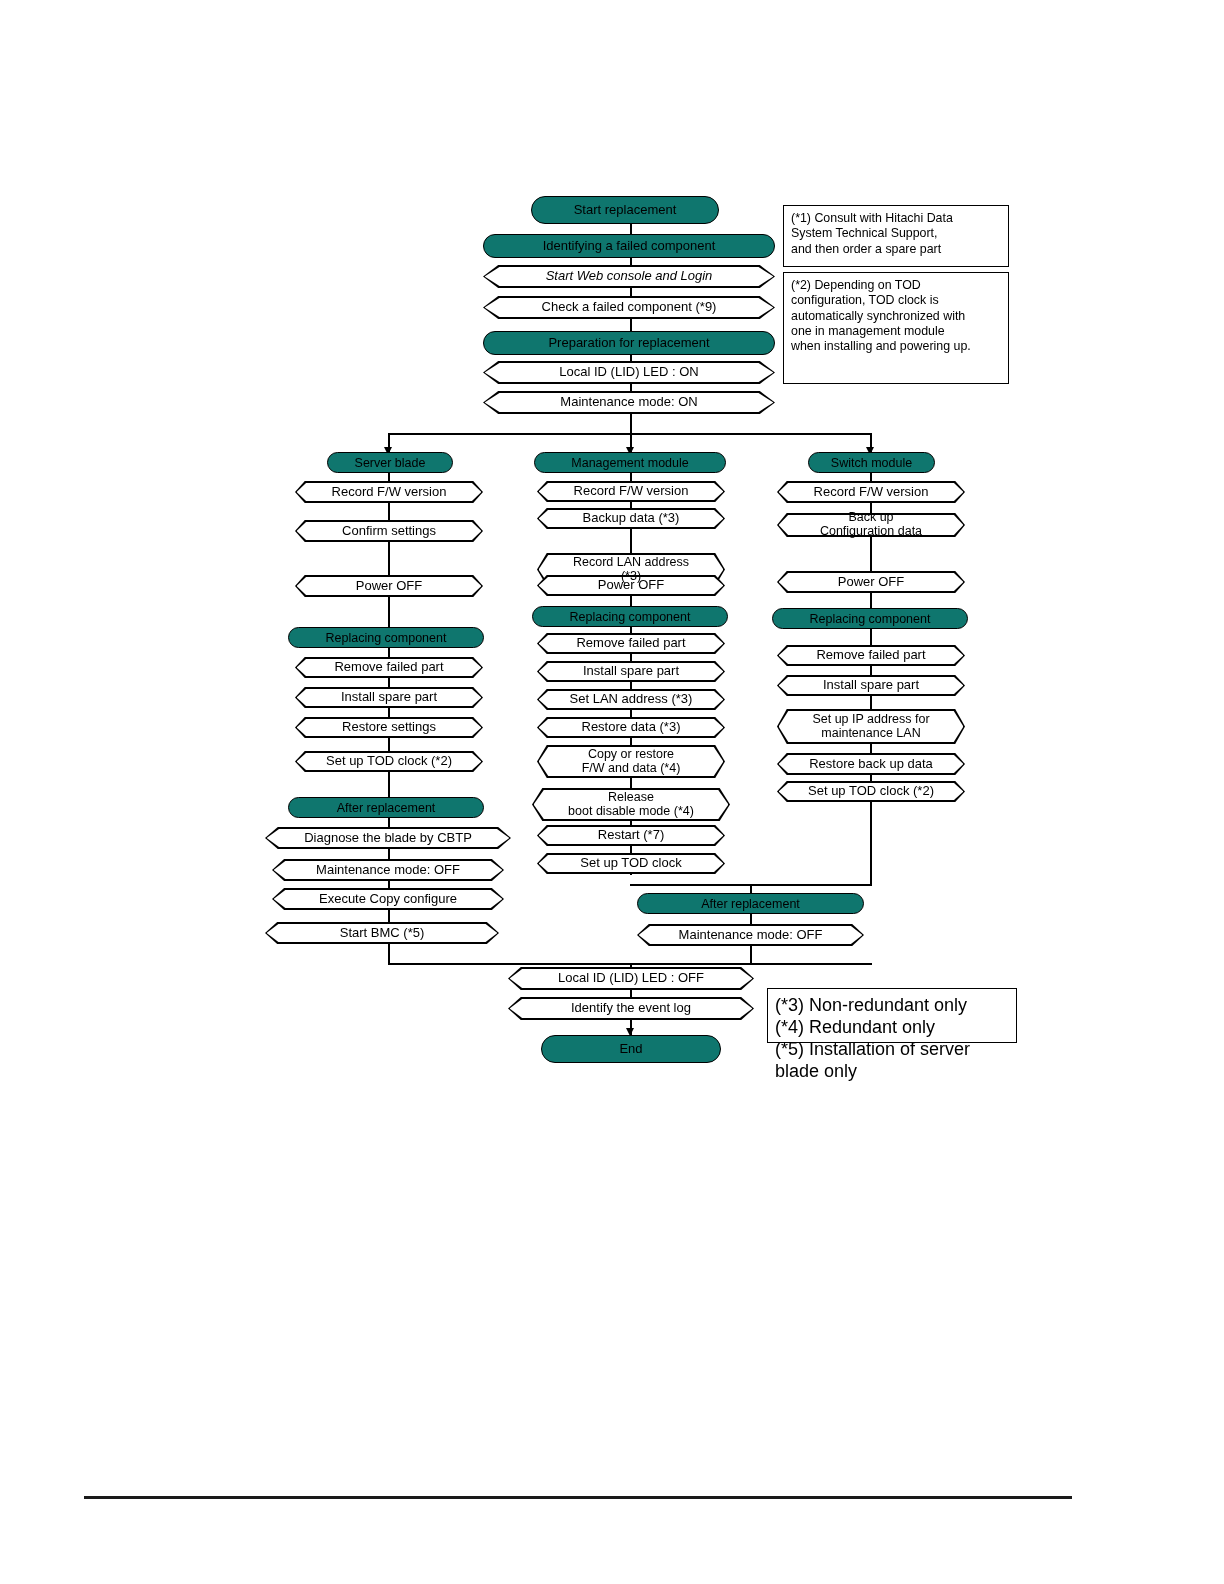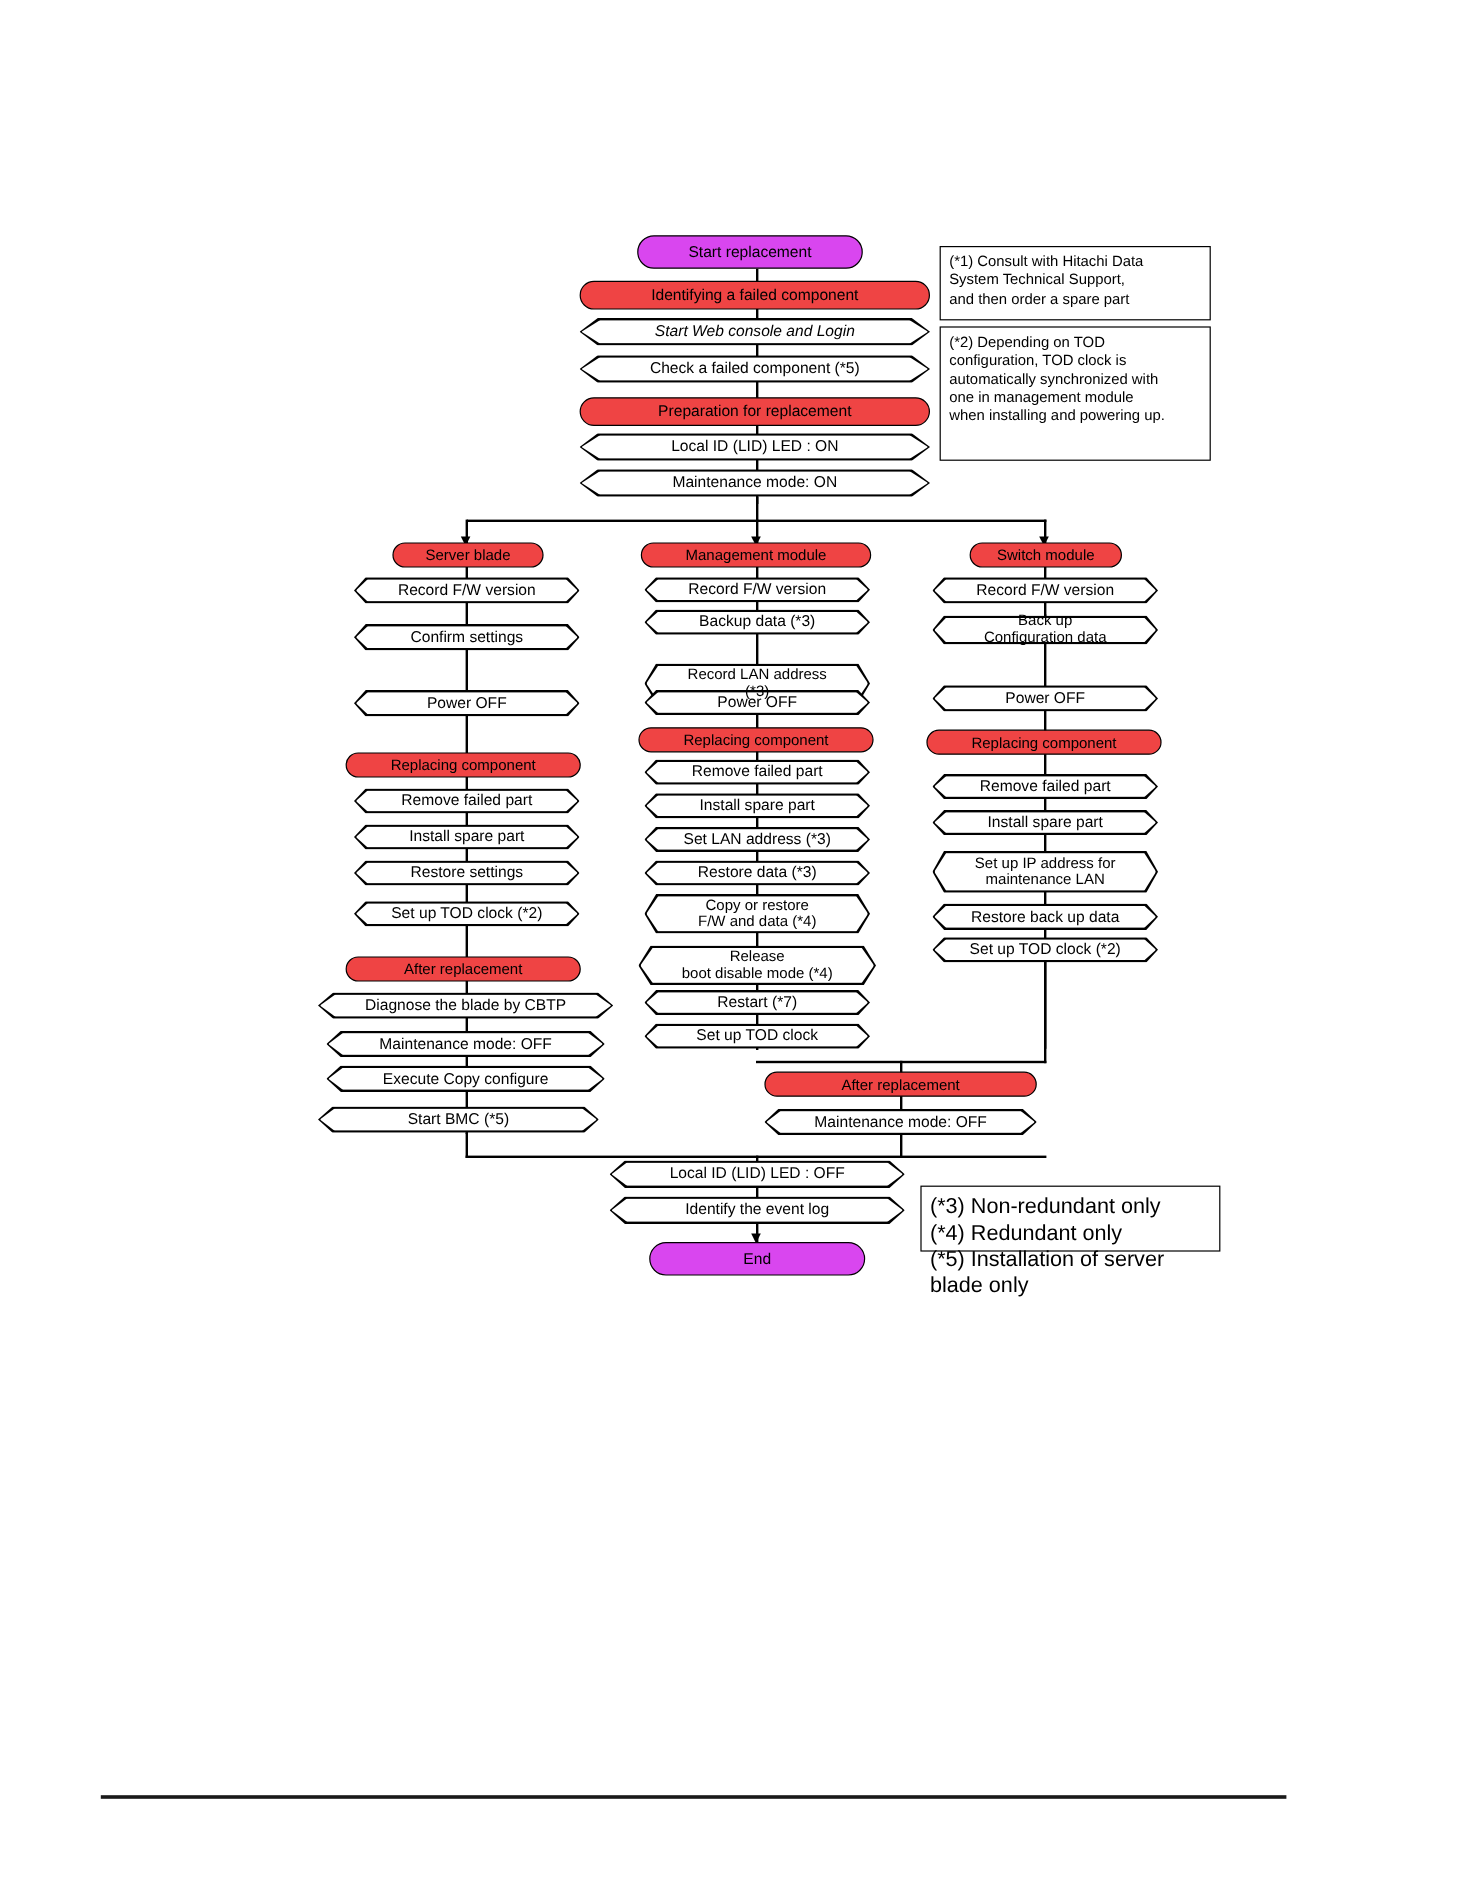--- a/index.html
+++ b/index.html
@@ -9,22 +9,22 @@
     color:#000;
   }
   #stage{position:absolute;left:0;top:0;width:1224px;height:1584px;}
 
   
   .node{position:absolute;box-sizing:border-box;display:flex;align-items:center;
         justify-content:center;text-align:center;line-height:1.12;}
   .node .lbl{position:relative;z-index:3;padding:0 6px;white-space:pre-line;}
 
   
-  .stadium{border:1.6px solid #000;border-radius:999px;background:#d946ef;}
-  .stadium.grey{background:#ef4444;align-items:center;}
+  .stadium{border:1.6px solid #000;border-radius:999px;background:#0f766e;}
+  .stadium.grey{background:#0f766e;align-items:center;}
 
   
   .hexwrap{position:absolute;box-sizing:border-box;}
   .hex{position:absolute;inset:0;background:#000;
        clip-path:polygon(0% 50%, 5.2% 0%, 94.8% 0%, 100% 50%, 94.8% 100%, 5.2% 100%);}
   .hex-in{position:absolute;inset:1.6px;background:#fff;
        clip-path:polygon(0% 50%, 5.4% 0%, 94.6% 0%, 100% 50%, 94.6% 100%, 5.4% 100%);}
   .hextxt{position:absolute;inset:0;display:flex;align-items:center;justify-content:center;
        text-align:center;line-height:1.1;z-index:4;white-space:pre-line;}
 
@@ -83,21 +83,21 @@
 
   <div class="hexwrap" style="left: 483px; top: 265px; width: 292px; height: 23px; font-size: 13px; font-style: italic;">
     <div class="hex"></div>
     <div class="hex-in"></div>
     <div class="hextxt">Start Web console and Login</div>
   </div>
 
   <div class="hexwrap" style="left: 483px; top: 296px; width: 292px; height: 23px; font-size: 13px;">
     <div class="hex"></div>
     <div class="hex-in"></div>
-    <div class="hextxt">Check a failed component (*5)</div>
+    <div class="hextxt">Check a failed component (*9)</div>
   </div>
 
   <div class="node stadium grey" style="left: 483px; top: 331px; width: 292px; height: 24px; font-size: 13px;">
     <span class="lbl">Preparation for replacement</span>
   </div>
 
   <div class="hexwrap" style="left: 483px; top: 361px; width: 292px; height: 23px; font-size: 13px;">
     <div class="hex"></div>
     <div class="hex-in"></div>
     <div class="hextxt">Local ID (LID) LED : ON</div>

